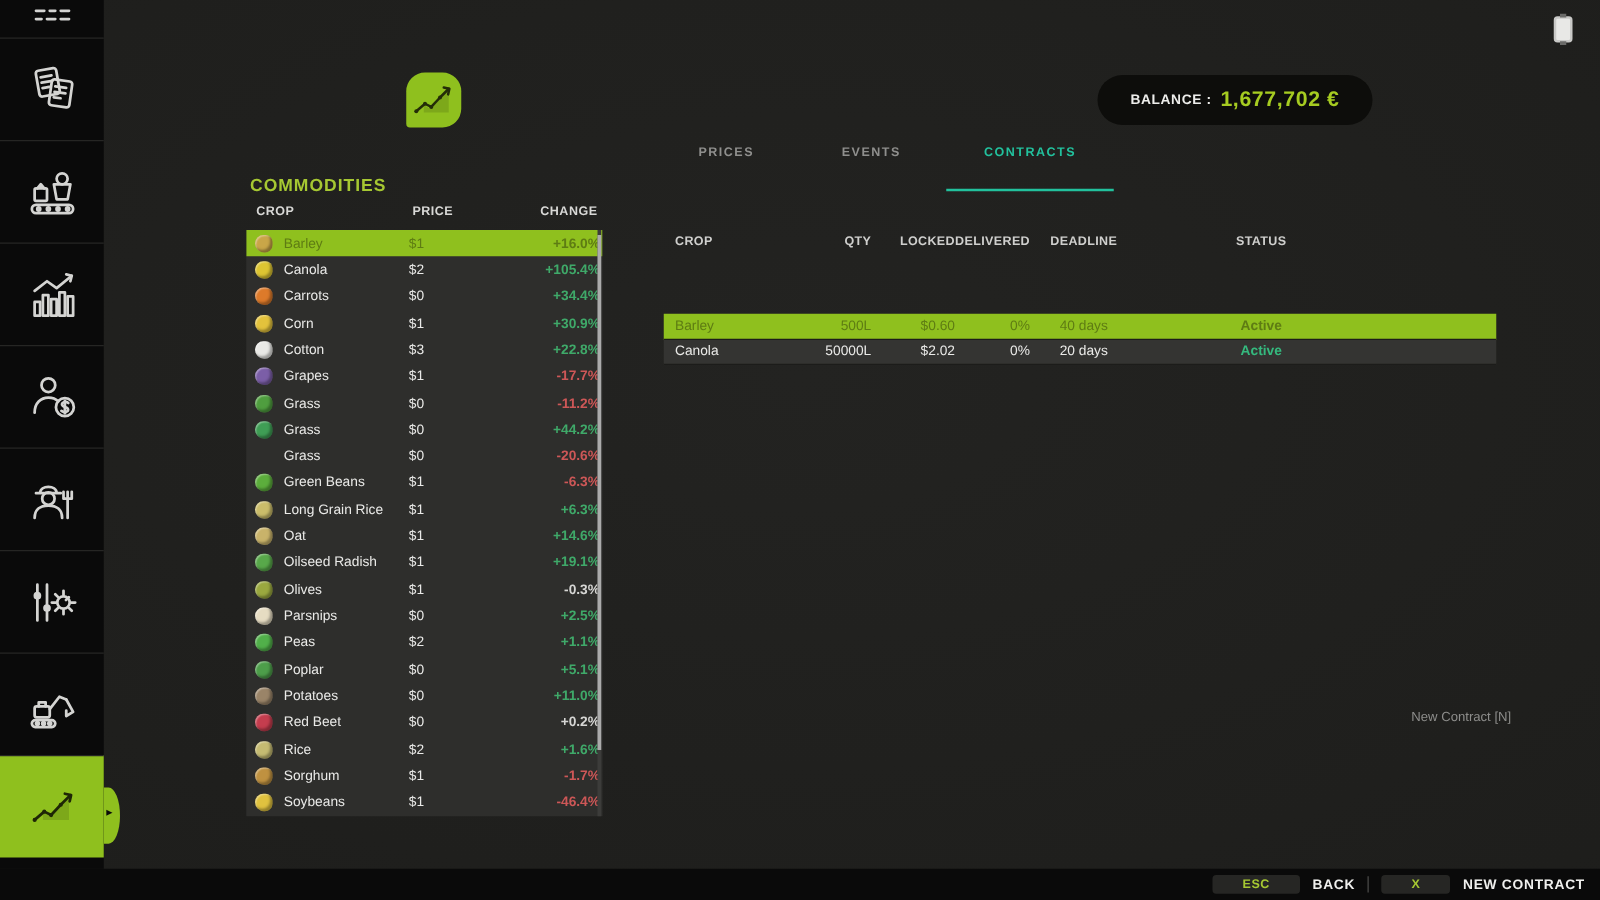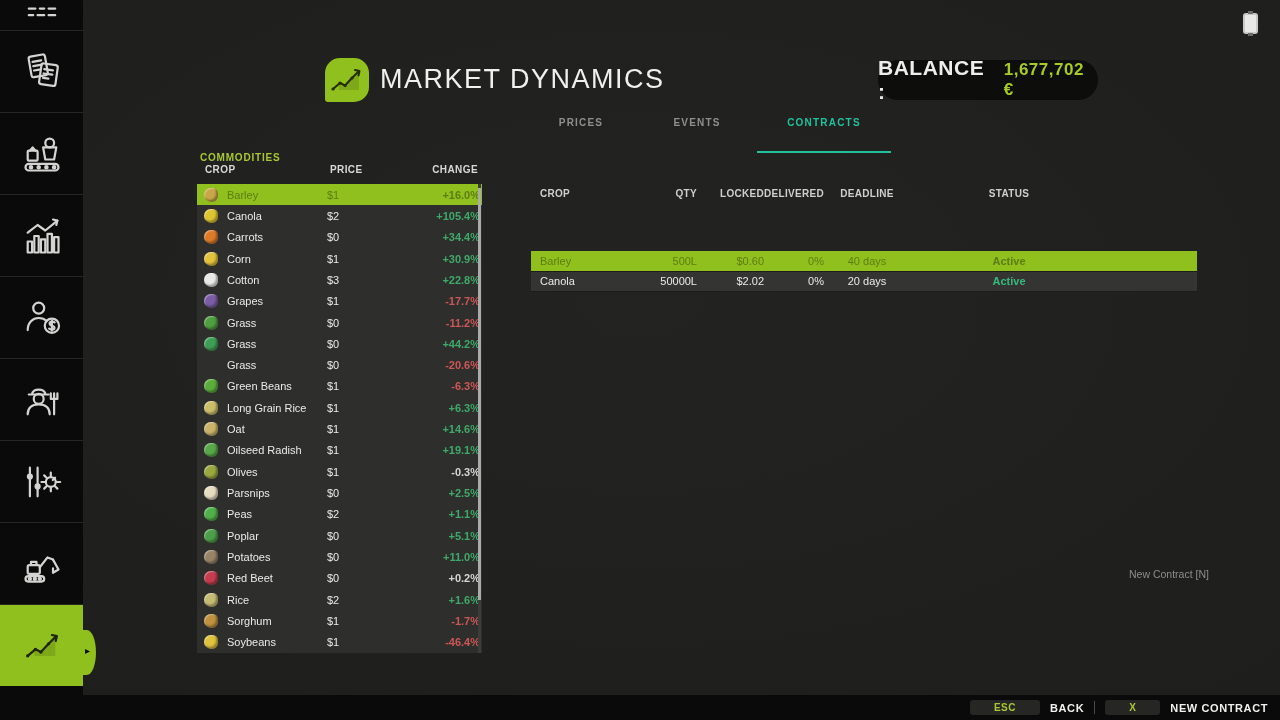--- a/index.html
+++ b/index.html
@@ -21,39 +21,39 @@
   .side-bump-arrow{position:absolute;left:85px;top:644px;color:#0a0a0a;font-size:10px;z-index:6;line-height:14px;}
 
   
   .logo{position:absolute;left:325px;top:58px;width:44px;height:44px;background:#8fc01e;
     border-radius:15px 15px 15px 3px;}
   .logo svg{width:44px;height:44px;display:block;}
   .page-title{position:absolute;left:380px;top:64px;margin:0;font-size:27px;font-weight:400;
     letter-spacing:1.5px;color:#f0f0ee;}
   .balance{position:absolute;left:878px;top:60px;width:220px;height:40px;background:#0d0d0b;
     border-radius:20px;display:flex;align-items:center;justify-content:center;gap:7px;}
-  .balance-label{color:#ededeb;font-size:21px;font-weight:700;letter-spacing:.5px;}
+  .balance-label{color:#ededeb;font-size:11px;font-weight:700;letter-spacing:.5px;}
   .balance-value{color:#a6cc21;font-size:17px;font-weight:700;letter-spacing:.5px;}
   .battery{position:absolute;left:1243px;top:13px;width:15px;height:21px;background:#e8e8e6;
     border-radius:3px;border:2px solid #c9c9c7;}
   .battery:before{content:"";position:absolute;left:3px;top:-4px;width:5px;height:3px;background:#6a6a68;}
   .battery:after{content:"";position:absolute;left:3px;bottom:-4px;width:5px;height:3px;background:#6a6a68;}
 
   
   .tab{position:absolute;top:117px;width:134px;height:36px;text-align:center;font-size:10px;
     font-weight:700;letter-spacing:1.2px;color:#8f8f8d;cursor:pointer;}
   .tab:nth-of-type(1){left:514px;}
   .tab:nth-of-type(2){left:630px;}
   .tab:nth-of-type(3){left:757px;}
   .tab.active{color:#22c19d;}
   .tab.active:after{content:"";position:absolute;left:0;bottom:0;width:134px;height:2px;background:#22c19d;}
 
   
-  .commodities-label{position:absolute;left:200px;top:140px;font-size:10px;font-weight:700;
-    letter-spacing:.8px;color:#a6c832;margin-top:12px;}
+  .commodities-label{position:absolute;left:200px;top:140px;font-size:14px;font-weight:700;
+    letter-spacing:.8px;color:#a6c832;}
   .c-header{position:absolute;left:197px;top:164px;width:285px;display:grid;
     grid-template-columns:125px 98px 1fr;padding-left:8px;font-size:10px;font-weight:700;
     letter-spacing:.4px;color:#d8d8d6;}
   .c-header .col-change{text-align:right;padding-right:4px;}
   .c-list{position:absolute;left:197px;top:184px;width:285px;height:469px;background:#2e2e2c;overflow:hidden;}
   .c-row{height:21.32px;display:grid;grid-template-columns:30px 100px 98px 1fr;align-items:center;cursor:pointer;}
   .c-row .cell-name,.c-row .cell-price{font-size:11px;color:#eaeae8;}
   .c-row .cell-change{font-size:11px;font-weight:700;text-align:right;padding-right:2px;}
   .c-row .cell-change.up{color:#3fa969;}
   .c-row .cell-change.down{color:#cd5757;}
@@ -216,21 +216,20 @@
     <svg viewBox="0 0 44 44" fill="none" stroke="#242d08" stroke-width="2" stroke-linecap="round" stroke-linejoin="round">
       <path d="M14 26 L19 29 L27 21 L34 13 L34 32 L14 32 Z" fill="rgba(0,0,0,.12)" stroke="none"></path>
       <path d="M8 31 L15 25 L20 27.5 L27 20 L34 13"></path>
       <path d="M30 12 l4.5 1 -1 4.5"></path>
       <circle cx="8" cy="31" r="1.6" fill="#242d08" stroke="none"></circle>
       <circle cx="15" cy="25" r="1.6" fill="#242d08" stroke="none"></circle>
       <circle cx="20" cy="27.5" r="1.6" fill="#242d08" stroke="none"></circle>
       <circle cx="27" cy="20" r="1.6" fill="#242d08" stroke="none"></circle>
     </svg>
   </div>
-  <h1 class="page-title">MARKET DYNAMICS</h1>
 
   <div class="balance">
     <span class="balance-label">BALANCE :</span>
     <span class="balance-value">1,677,702 €</span>
   </div>
 
   <div class="battery"></div>
 
   <nav id="tab-bar">
       <div class="tab">PRICES</div>

